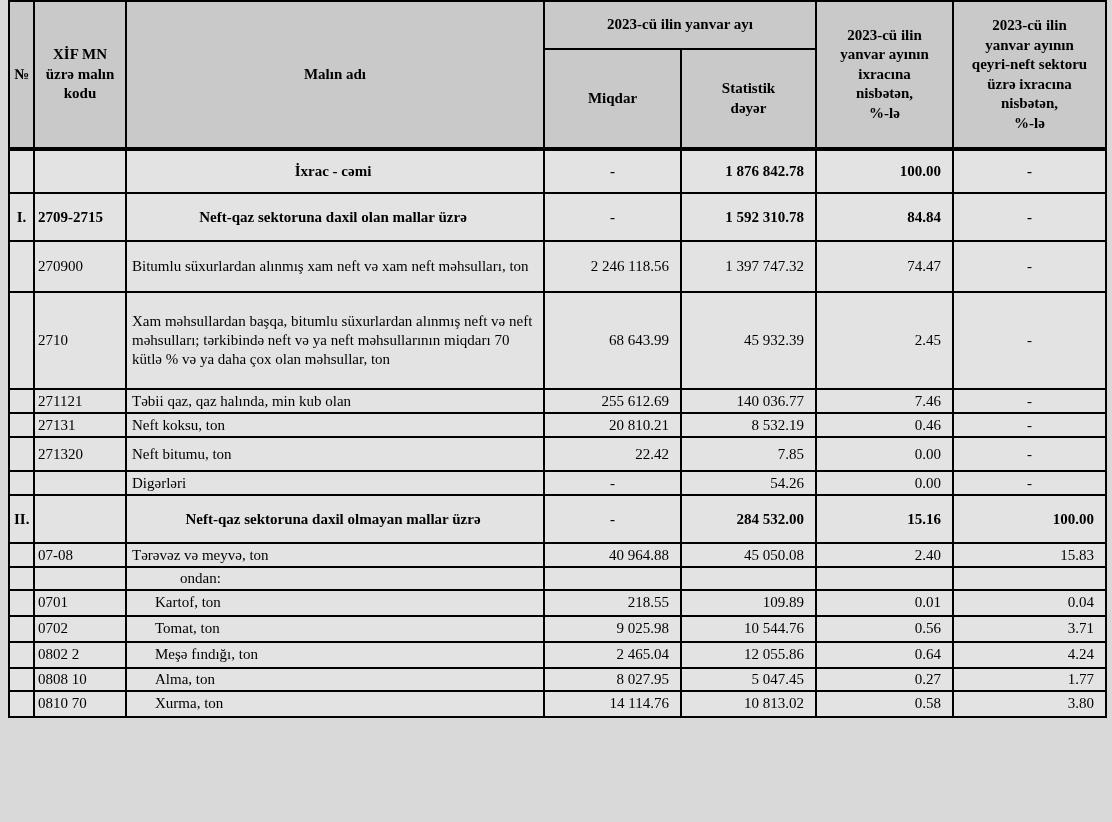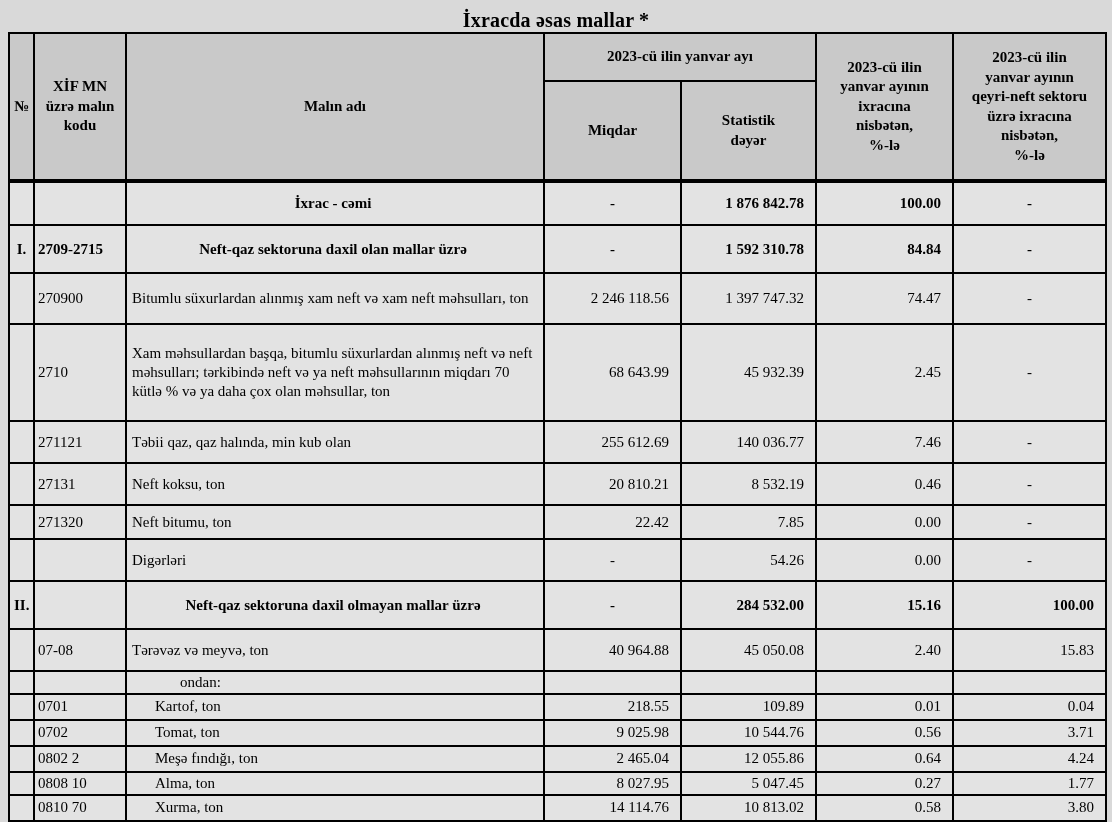--- a/index.html
+++ b/index.html
@@ -68,34 +68,33 @@
 
   tr.sec td { font-weight: bold; }
   tr.sec td.name { text-align: center; padding-left: 0; }
 
   
   tr.h44 { height: 44px; }
   tr.h48 { height: 48px; }
   tr.h43 { height: 51px; }
   tr.h97 { height: 97px; }
   tr.h29 { height: 34px; }
-  tr.h28 { height: 42px; }
+  tr.h28 { height: 24px; }
   tr.h27 { height: 26px; }
   tr.h26 { height: 26px; }
   tr.h25 { height: 19px; padding-left: 24px; }
   tr.h22 { height: 22px; }
   tr.hh1 { height: 48px; }
   tr.hh2 { height: 100px; }
 </style>
 </head>
 <body>
 
 <div class="page">
 
-  <div class="title">İxracda əsas mallar *</div>
 
   <table class="main">
     <colgroup>
       <col class="c-no">
         <col class="c-code">
         <col class="c-name">
       <col class="c-qty">
         <col class="c-val">
         <col class="c-pct">
         <col class="c-non">

